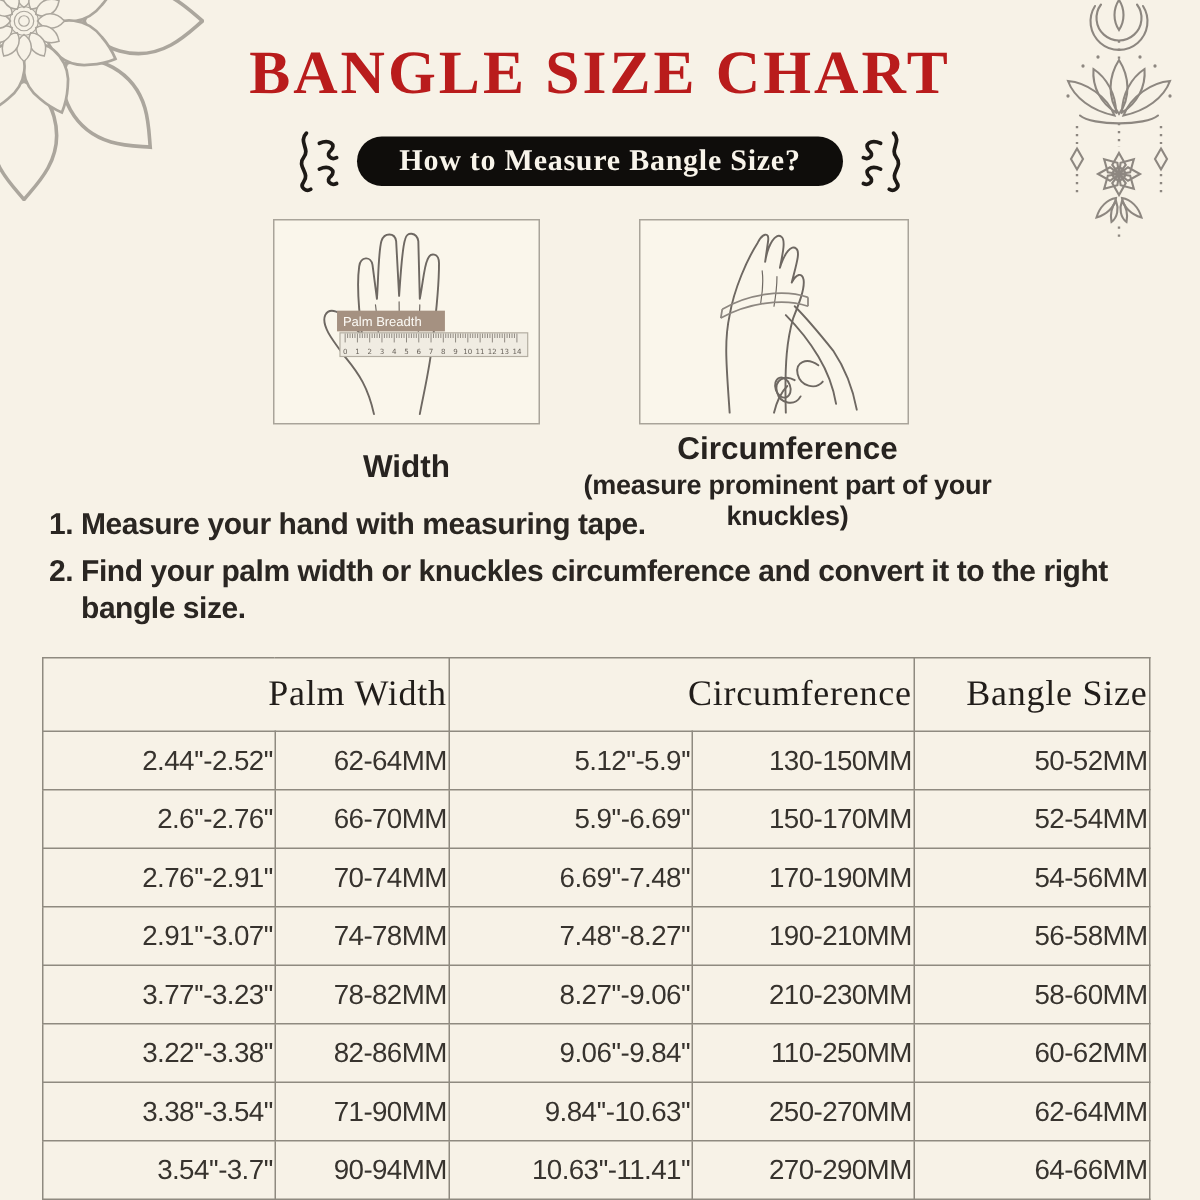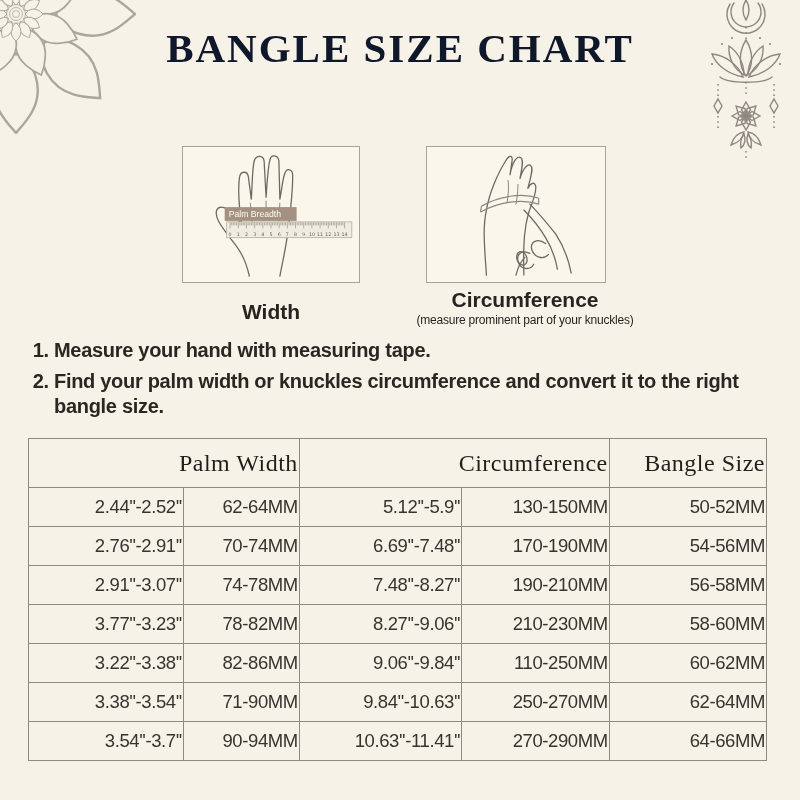--- a/index.html
+++ b/index.html
@@ -10,21 +10,21 @@
     overflow:hidden;
     font-family:"Liberation Sans",sans-serif;
     color:#2b2621;
   }
   
   .title{
     position:absolute;top:24px;left:0;width:800px;
     text-align:center;
     font-family:"Liberation Serif","DejaVu Serif",serif;
     font-weight:bold;font-size:41px;letter-spacing:2px;
-    color:#0f172a;
+    color:#b91c1c;
   }
   .badge-row{
     position:absolute;top:84px;left:0;width:800px;
     display:flex;align-items:center;justify-content:center;gap:10px;
   }
   .badge{
     background:#0f0d0b;color:#f8f4ea;
     border-radius:19px;
     padding:5px 28px;
     font-family:"Liberation Serif","DejaVu Serif",serif;
@@ -54,21 +54,21 @@
   .tape{fill:none;stroke:#8d8780;stroke-width:1.2;}
   .ruler-num{font-family:"DejaVu Sans",sans-serif;font-size:4.8px;fill:#6a645c;text-anchor:middle;}
   #ruler-ticks line{stroke:#7a746c;stroke-width:0.55;}
   .tag-text{font-family:"Liberation Sans",sans-serif;font-size:8.8px;fill:#fdfbf6;}
   .caption{
     position:absolute;text-align:center;
     font-weight:bold;color:#272320;
   }
   .caption.width{left:182px;top:288px;width:178px;font-size:21px;margin-top:12px;}
   .caption.circ{left:370px;top:288px;width:310px;font-size:21px;}
-  .caption .note{font-size:12px;font-weight:normal;margin-top:1px;letter-spacing:-0.2px;}
+  .caption .note{font-size:18px;font-weight:bold;margin-top:1px;letter-spacing:-0.2px;}
   
   .instructions{
     position:absolute;left:26px;top:338px;width:748px;
     margin:0;padding:0 0 0 28px;
     font-size:20px;font-weight:bold;letter-spacing:-0.3px;
     color:#2a2622;
   }
   .instructions li{margin-bottom:6px;line-height:1.26;}
   
   .size-table{
@@ -185,20 +185,33 @@
       <path class="ln" d="M50,132 C44,133 39,138 37,145 C44,143 49,138 50,132 Z"></path>
       <path class="ln" d="M54,132 C60,133 65,138 67,145 C60,143 55,138 54,132 Z"></path>
       <path class="ln" d="M50,134 C47,138 46,143 47,148 C51,145 52,139 50,134 Z"></path>
       <path class="ln" d="M54,134 C57,138 58,143 57,148 C53,145 52,139 54,134 Z"></path>
       <line class="dotted" x1="52" y1="151" x2="52" y2="160"></line>
     </g>
   </svg>
 
   <div class="title">BANGLE SIZE CHART</div>
 
+  <div class="badge-row">
+    <svg class="flourish" viewBox="0 0 34 48">
+      <path d="M10,5 C4,11 13,16 8,22 C3,28 13,33 8,39 C5,43 10,46 13,44"></path>
+      <path d="M19,12 C26,9 31,13 27,17 C23,20 27,24 31,22"></path>
+      <path d="M19,30 C26,27 31,31 27,35 C23,38 27,42 31,40"></path>
+    </svg>
+    <div class="badge">How to Measure Bangle Size?</div>
+    <svg class="flourish right" viewBox="0 0 34 48">
+      <path d="M10,5 C4,11 13,16 8,22 C3,28 13,33 8,39 C5,43 10,46 13,44"></path>
+      <path d="M19,12 C26,9 31,13 27,17 C23,20 27,24 31,22"></path>
+      <path d="M19,30 C26,27 31,31 27,35 C23,38 27,42 31,40"></path>
+    </svg>
+  </div>
 
   <div class="illus left">
     <svg viewBox="0 0 178 137">
       <path class="hand" d="M67,131 C63,113 57,104 48,93 C39,81 31,71 34,64 C37,58 45,62 51,69 L59,78 C57,63 55,45 57,31 C58,24 65,24 66,30 L69,53 C70,39 70,21 72,14 C74,8 81,8 82,14 L84,51 C85,37 86,19 88,13 C89,7 96,8 97,14 L98,53 C100,43 101,31 103,27 C105,21 111,22 111,29 C111,45 109,63 107,79 C105,99 101,115 98,131"></path>
       <path class="hand thin" d="M68,57 C69,64 69,70 70,76"></path>
       <path class="hand thin" d="M84,55 C84,62 84,68 85,74"></path>
       <path class="hand thin" d="M98,57 C98,63 97,69 97,75"></path>
       <rect x="44" y="76" width="127" height="16" fill="#f0ece2" stroke="#b3ada1" stroke-width="0.8"></rect>
       <g id="ruler-ticks">
           <text x="47.5" y="90.5" class="ruler-num">0</text>
@@ -338,20 +351,27 @@
     </thead>
     <tbody>
         <tr>
           <td>2.44''-2.52''</td>
           <td>62-64MM</td>
           <td>5.12''-5.9''</td>
           <td>130-150MM</td>
           <td>50-52MM</td>
         </tr>
         <tr>
+          <td>2.6''-2.76''</td>
+          <td>66-70MM</td>
+          <td>5.9''-6.69''</td>
+          <td>150-170MM</td>
+          <td>52-54MM</td>
+        </tr>
+        <tr>
           <td>2.76''-2.91''</td>
           <td>70-74MM</td>
           <td>6.69''-7.48''</td>
           <td>170-190MM</td>
           <td>54-56MM</td>
         </tr>
         <tr>
           <td>2.91''-3.07''</td>
           <td>74-78MM</td>
           <td>7.48''-8.27''</td>

